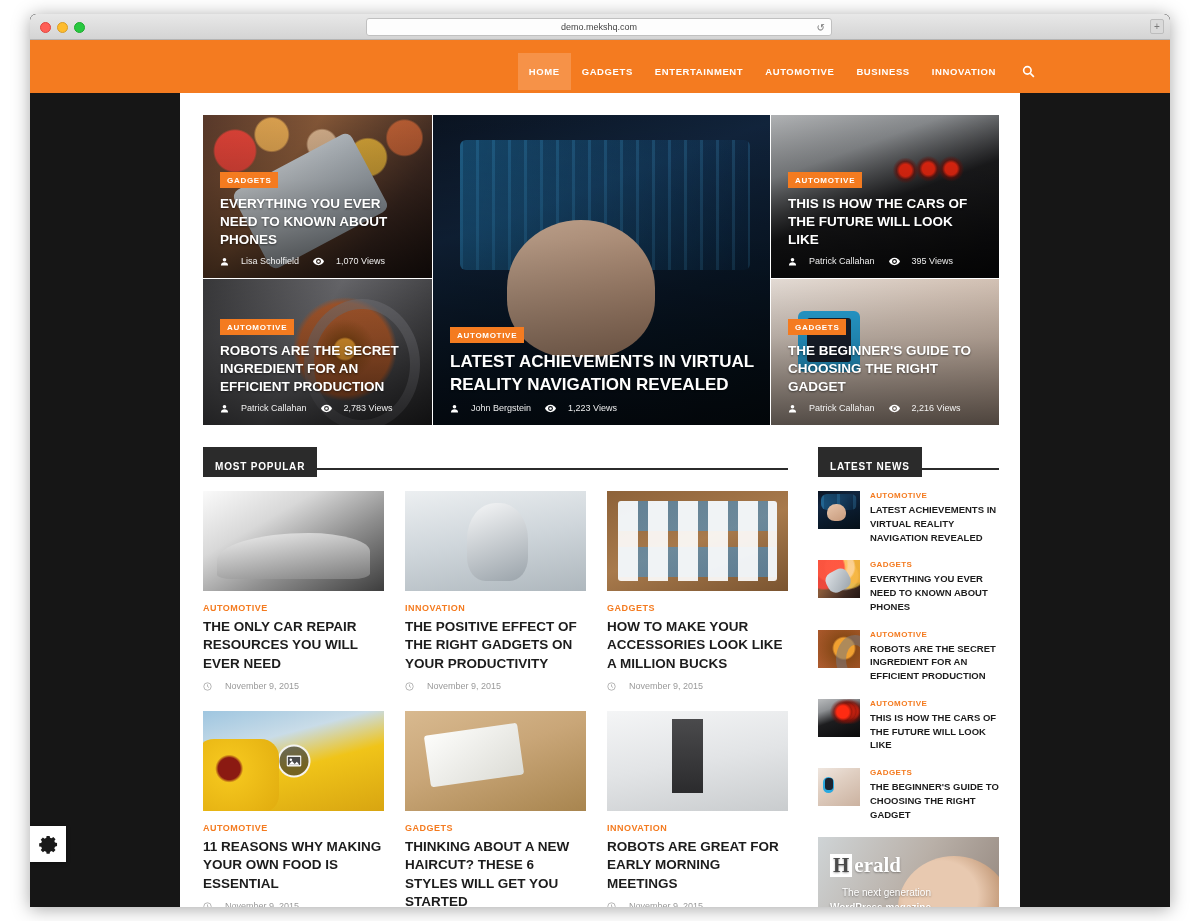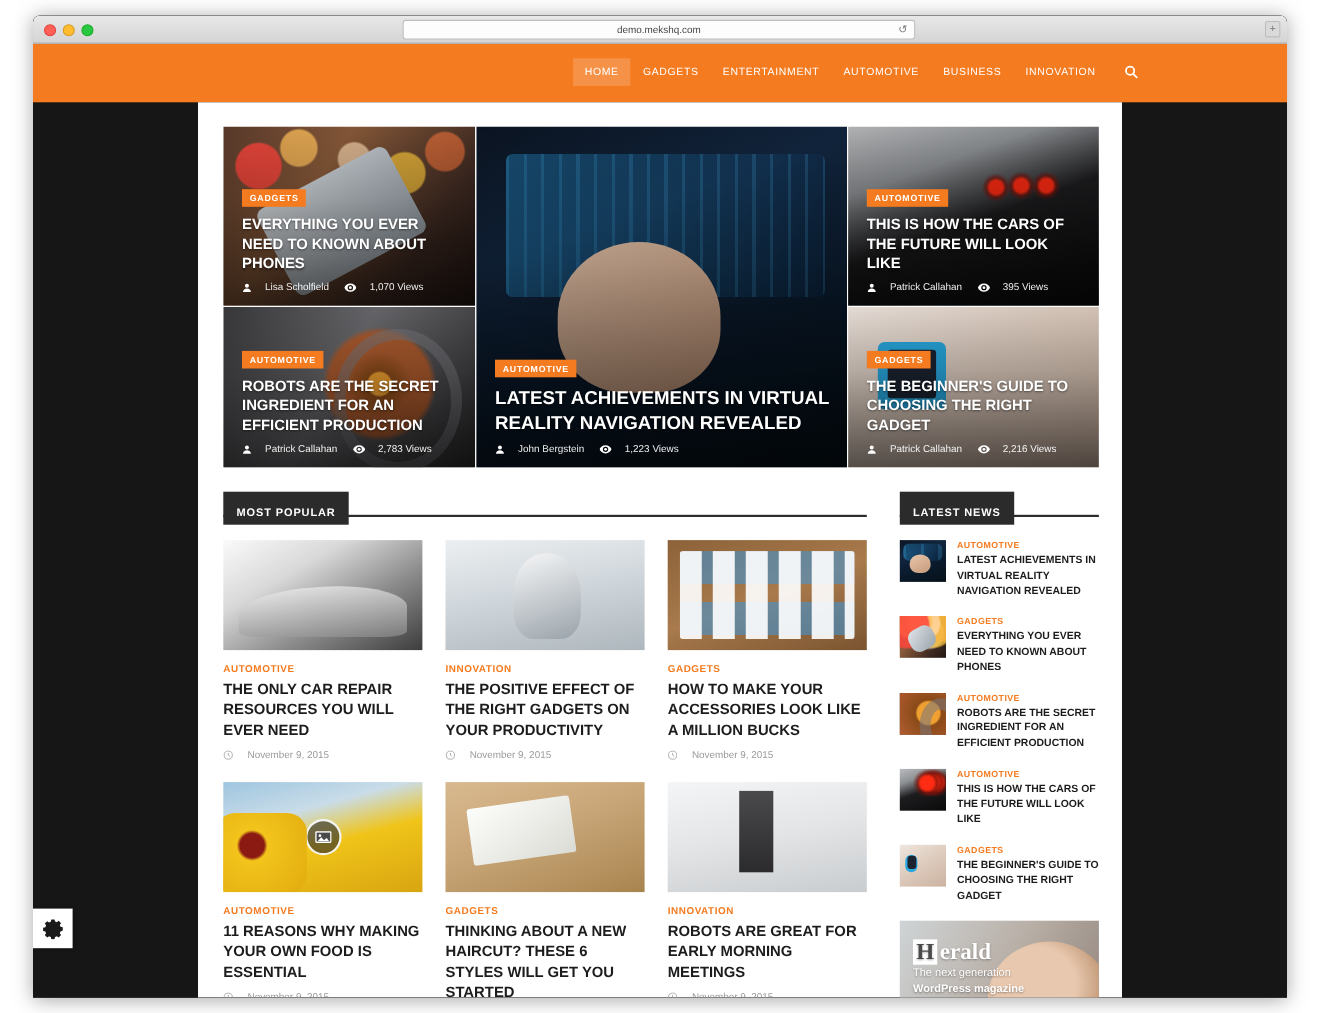--- a/index.html
+++ b/index.html
@@ -74,23 +74,23 @@
     font-size: 25px; font-weight: bold;
     letter-spacing: 0.5px;
     font-family: "Liberation Sans", sans-serif;
   }
   #main-nav {
     position: absolute; right: 130px; top: 13px;
     display: flex; align-items: center; gap: 0px;
   }
   .nav-item {
     color: #ffffff;
-    font-size: 9.5px; font-weight: normal;
+    font-size: 9.5px; font-weight: bold;
     letter-spacing: 0.6px;
-    padding: 7px 11px;
+    padding: 13px 11px;
     white-space: nowrap;
     cursor: pointer;
   }
   .nav-item.active { background: rgba(255,255,255,0.18); }
   #search-btn {
     margin-left: 10px; padding: 5px;
     cursor: pointer; display: flex; align-items: center;
   }
 
   
@@ -372,25 +372,27 @@
   }
   #ad-logo .hbox {
     display: inline-block;
     background: #ffffff;
     color: #4a4a4a;
     padding: 0px 3px;
     line-height: 1.05;
     margin-right: 1px;
   }
   #ad-tagline {
+    margin-top: 8px;
     color: #ffffff;
     font-size: 10px;
     line-height: 1.45;
     text-shadow: 0 1px 2px rgba(0,0,0,0.4);
     max-width: 112px;
+    text-align: right;
   }
   #ad-tagline .strong { font-weight: bold; }
 
   
   #settings-toggle {
     position: absolute;
     left: 0px; top: 786px;
     width: 36px; height: 36px;
     background: #ffffff;
     display: flex; align-items: center; justify-content: center;

